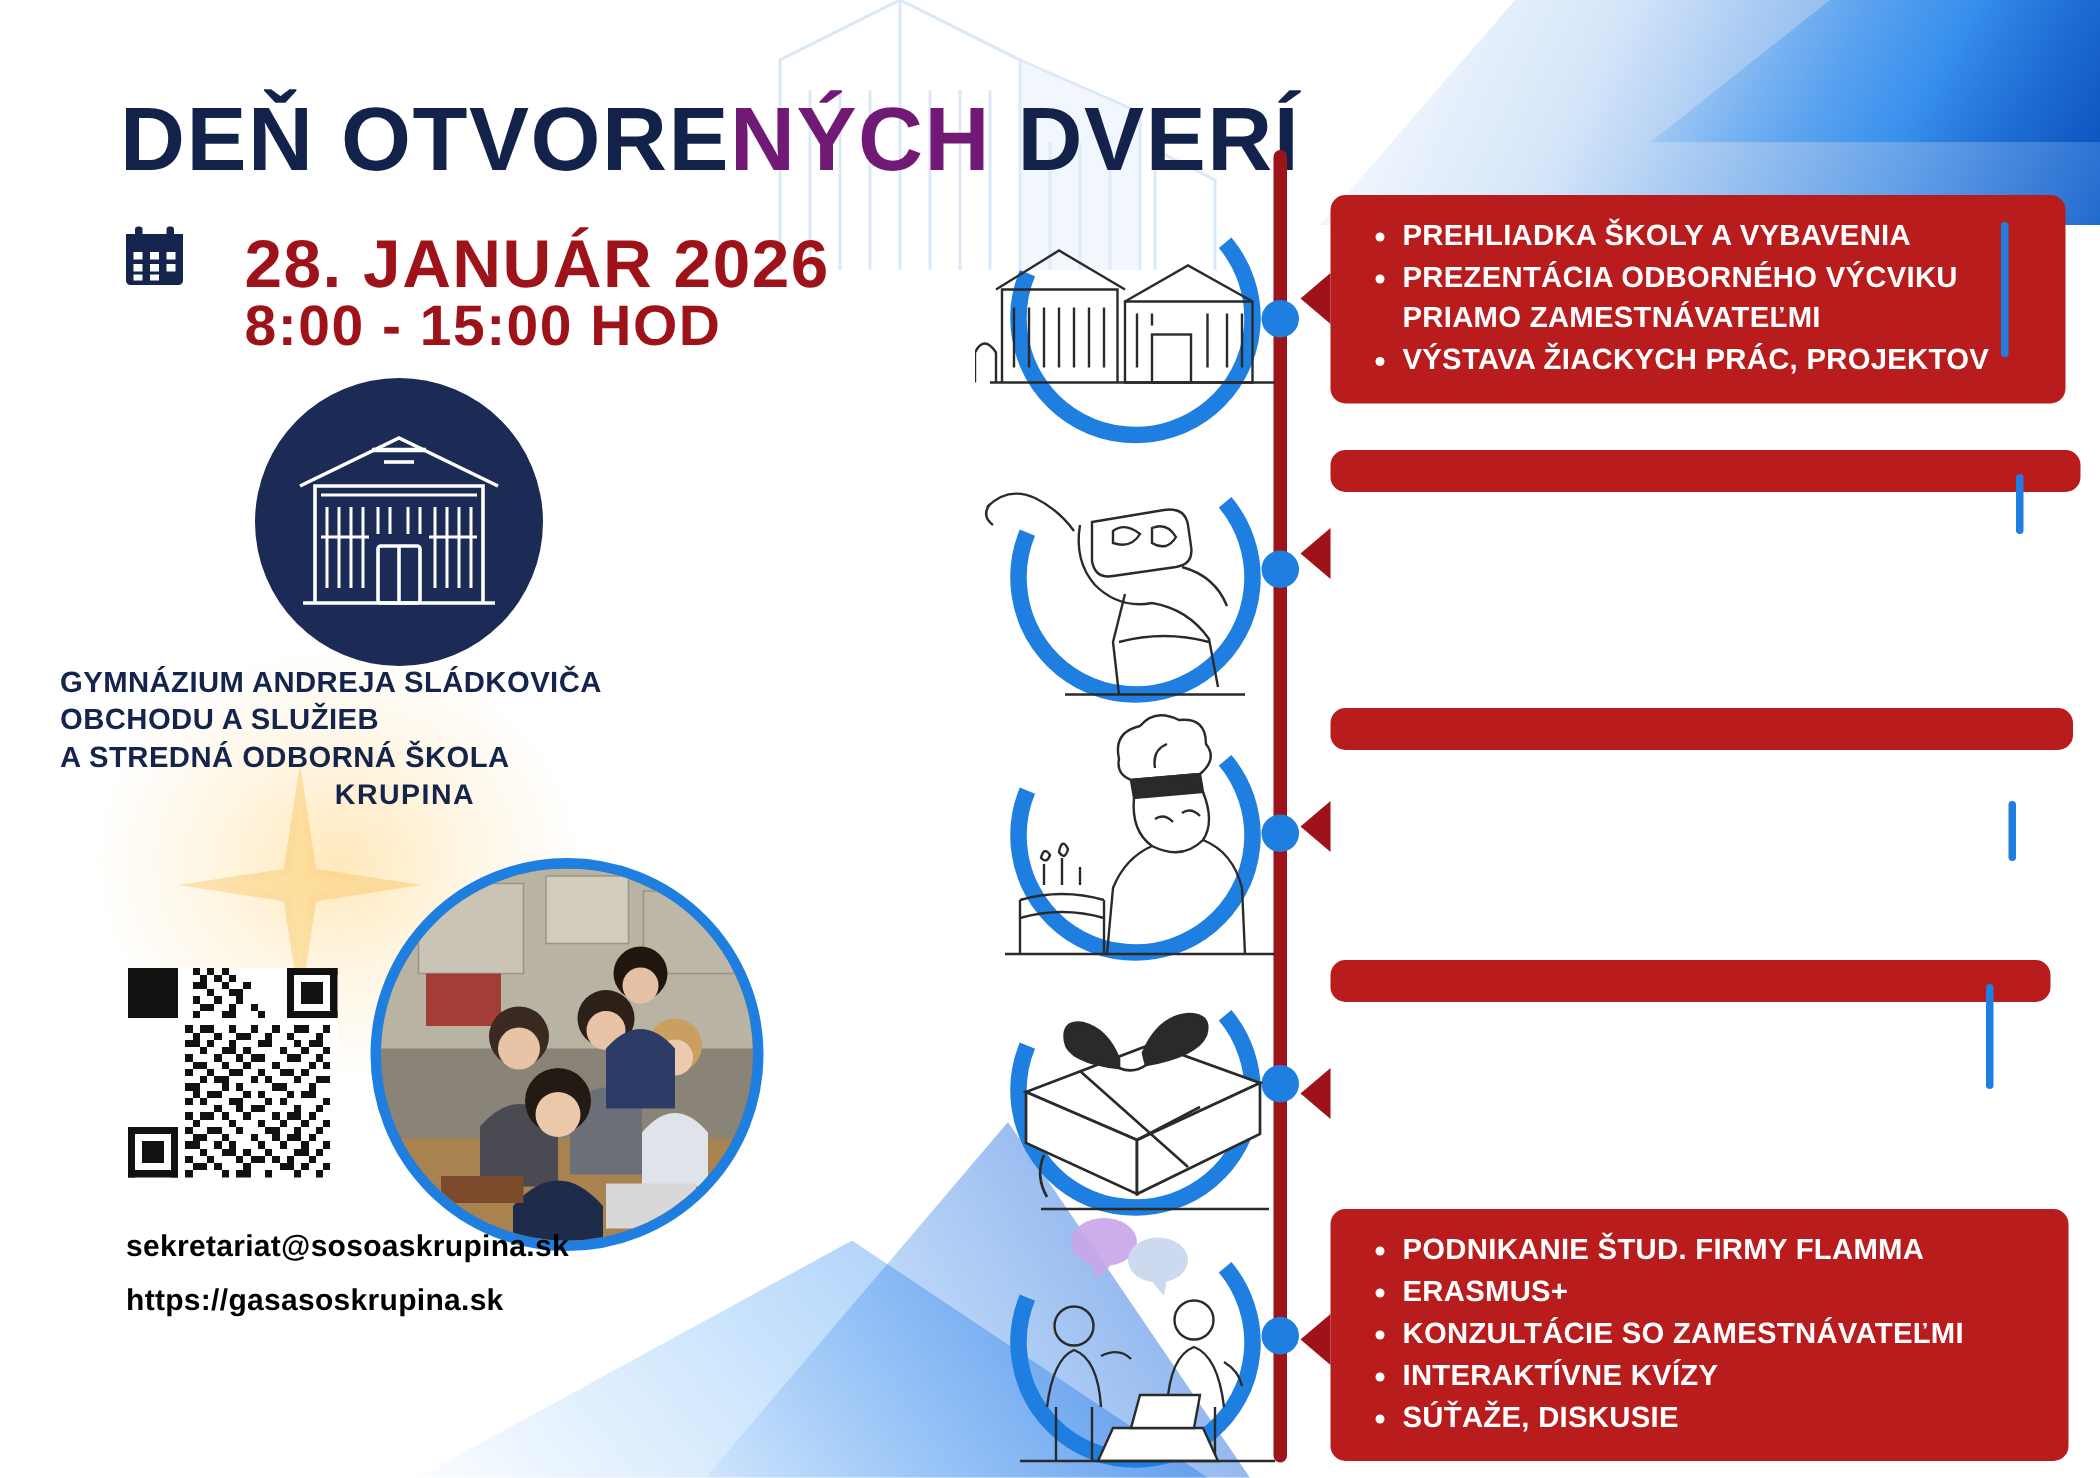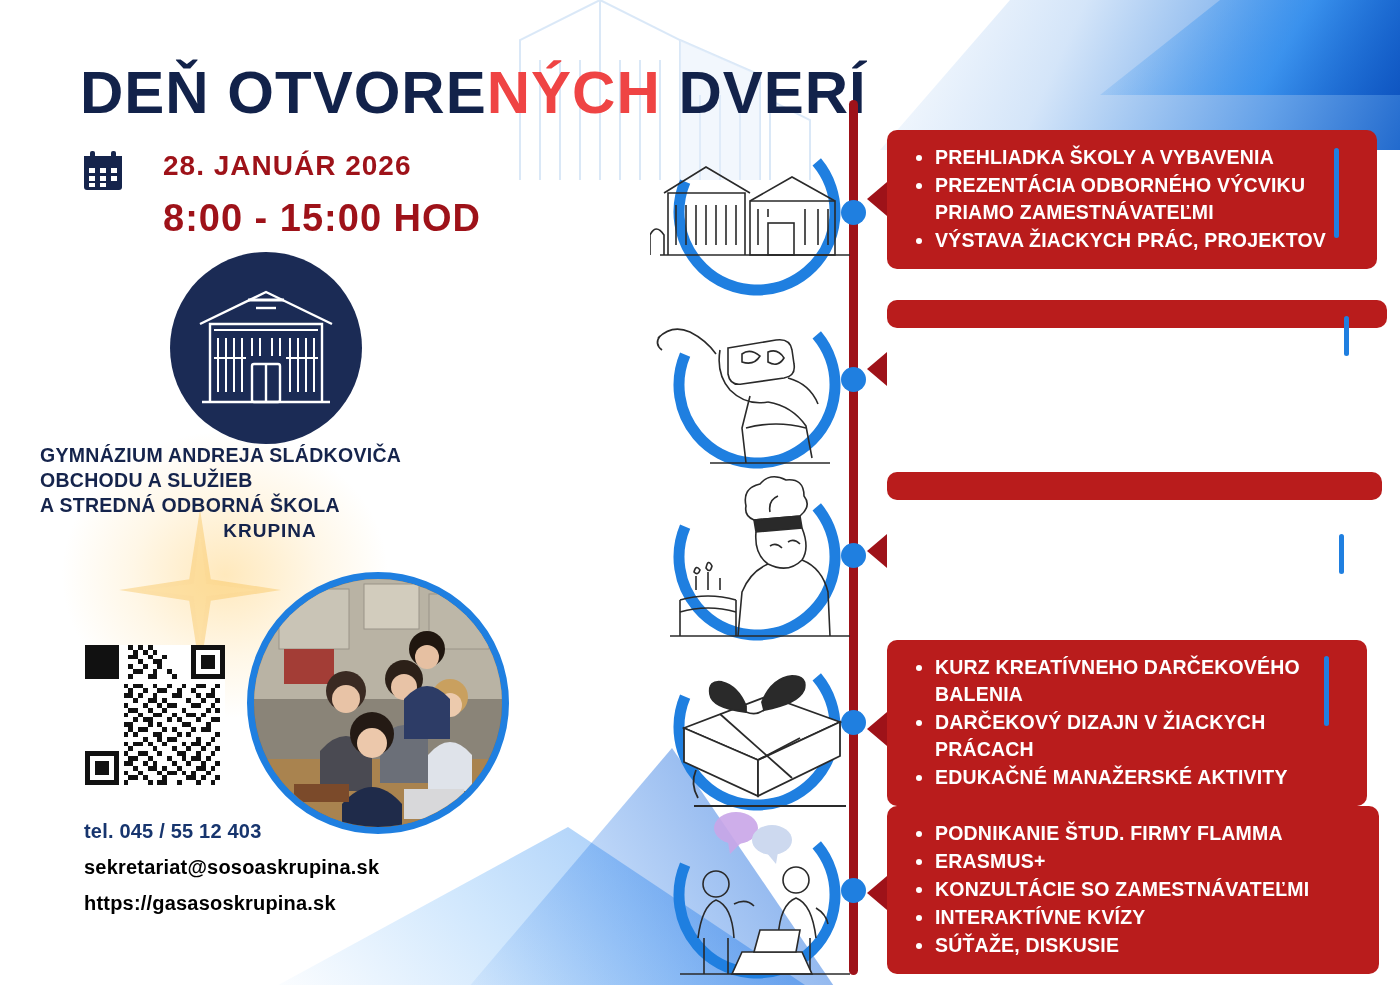--- a/index.html
+++ b/index.html
@@ -47,28 +47,28 @@
   .bg-star {
     position: absolute; left: 110px; top: 500px; width: 180px; height: 180px; opacity: .65;
   }
 
   
   .title {
     position: absolute; left: 80px; top: 58px;
     font-size: 60px; font-weight: 800; letter-spacing: 1px;
     color: #12224a; white-space: nowrap;
   }
-  .title .accent { color: #ef4444; }
+  .title .accent { color: #701a75; }
 
   .calendar-icon {
     position: absolute; left: 82px; top: 150px; width: 42px; height: 42px;
   }
   .date-line {
     position: absolute; left: 163px; top: 150px;
-    font-size: 28px; font-weight: 800; color: #9e1219; letter-spacing: 1px;
+    font-size: 45px; font-weight: 800; color: #9e1219; letter-spacing: 1px;
   }
   .time-line {
     position: absolute; left: 163px; top: 197px;
     font-size: 38px; font-weight: 800; color: #9e1219; letter-spacing: 1px;
   }
 
   
   .logo-circle {
     position: absolute; left: 170px; top: 252px; width: 192px; height: 192px;
     background: #1b2b55; border-radius: 50%;
@@ -421,21 +421,20 @@
     <rect x="8" y="28" width="1" height="1"></rect>
       <rect x="13" y="28" width="1" height="1"></rect>
       <rect x="15" y="28" width="2" height="1"></rect>
       <rect x="19" y="28" width="1" height="1"></rect>
       <rect x="23" y="28" width="1" height="1"></rect>
       <rect x="26" y="28" width="1" height="1"></rect>
   </g>
 </svg>
 
 <div class="contacts">
-  <div class="tel">tel. 045 / 55 12 403</div>
   <div>sekretariat@sosoaskrupina.sk</div>
   <div>https://gasasoskrupina.sk</div>
 </div>
 
 <div class="timeline-line"></div>
 <div class="timeline-dot" style="top:200px"></div>
 <div class="timeline-dot" style="top:367px"></div>
 <div class="timeline-dot" style="top:543px"></div>
 <div class="timeline-dot" style="top:710px"></div>
 <div class="timeline-dot" style="top:878px"></div>
@@ -526,25 +525,20 @@
       <path d="M108 140 L150 118"></path>
       <path d="M96 86 Q88 66 72 62 Q58 60 60 74 Q62 88 96 92 Z" fill="#2a2a2a"></path>
       <path d="M112 82 Q122 58 142 56 Q158 56 154 70 Q148 84 114 90 Z" fill="#2a2a2a"></path>
       <path d="M96 92 Q106 96 114 90"></path>
       <path d="M44 186 L196 186"></path>
       <path d="M46 150 Q40 164 48 178"></path>
     </g>
   </svg>
   <div class="card" style="top:20px;width:480px">
     <div class="card-arrow" style="left:-20px;top:72px"></div>
-    <ul>
-      <li>KURZ KREATÍVNEHO DARČEKOVÉHO BALENIA</li>
-      <li>DARČEKOVÝ DIZAJN V ŽIACKYCH PRÁCACH</li>
-      <li>EDUKAČNÉ MANAŽERSKÉ AKTIVITY</li>
-    </ul>
     <div class="card-tick" style="top:16px;height:70px"></div>
   </div>
 </div>
 
 <div class="row" style="top:788px">
   <svg class="icon-circle" style="left:30px;top:0" viewBox="0 0 215 215">
     <circle cx="107" cy="107" r="78" fill="none" stroke="#1f7fe0" stroke-width="11" stroke-dasharray="330 160" transform="rotate(-40 107 107)"></circle>
     <g fill="#c9a6e8" opacity="0.9">
       <ellipse cx="86" cy="40" rx="22" ry="16"></ellipse>
       <path d="M78 54 L80 66 L92 54 Z"></path>

